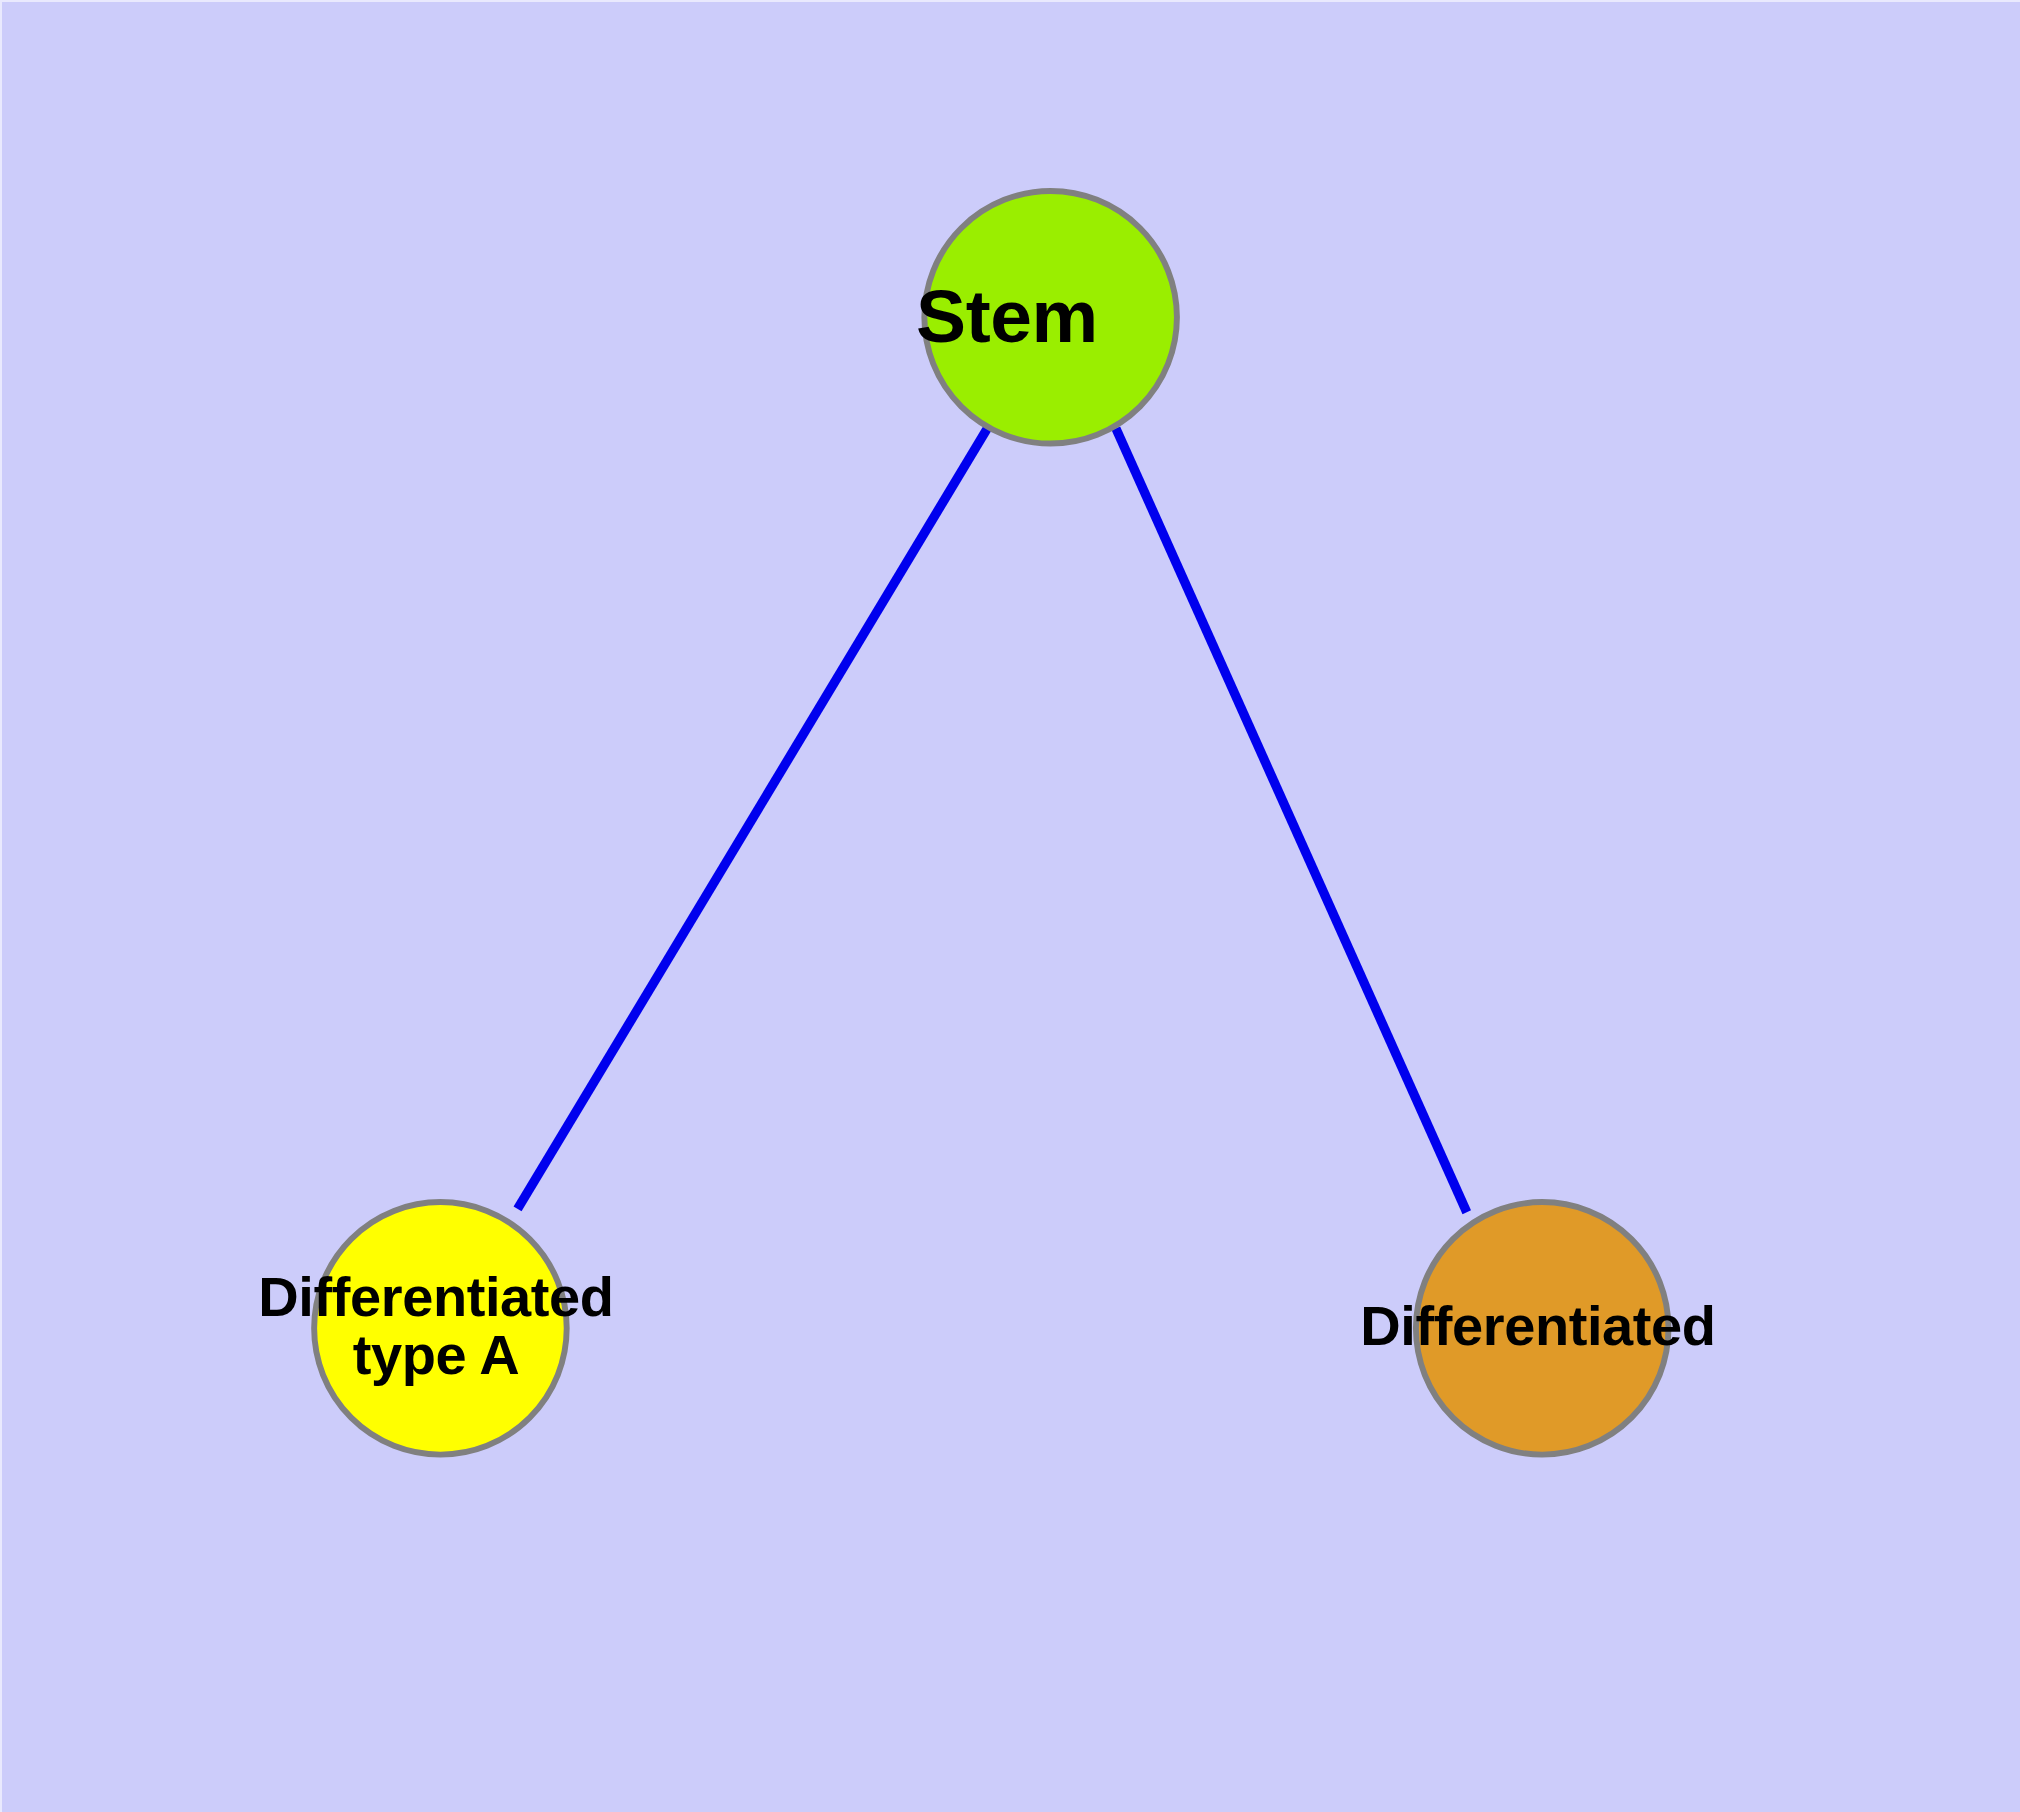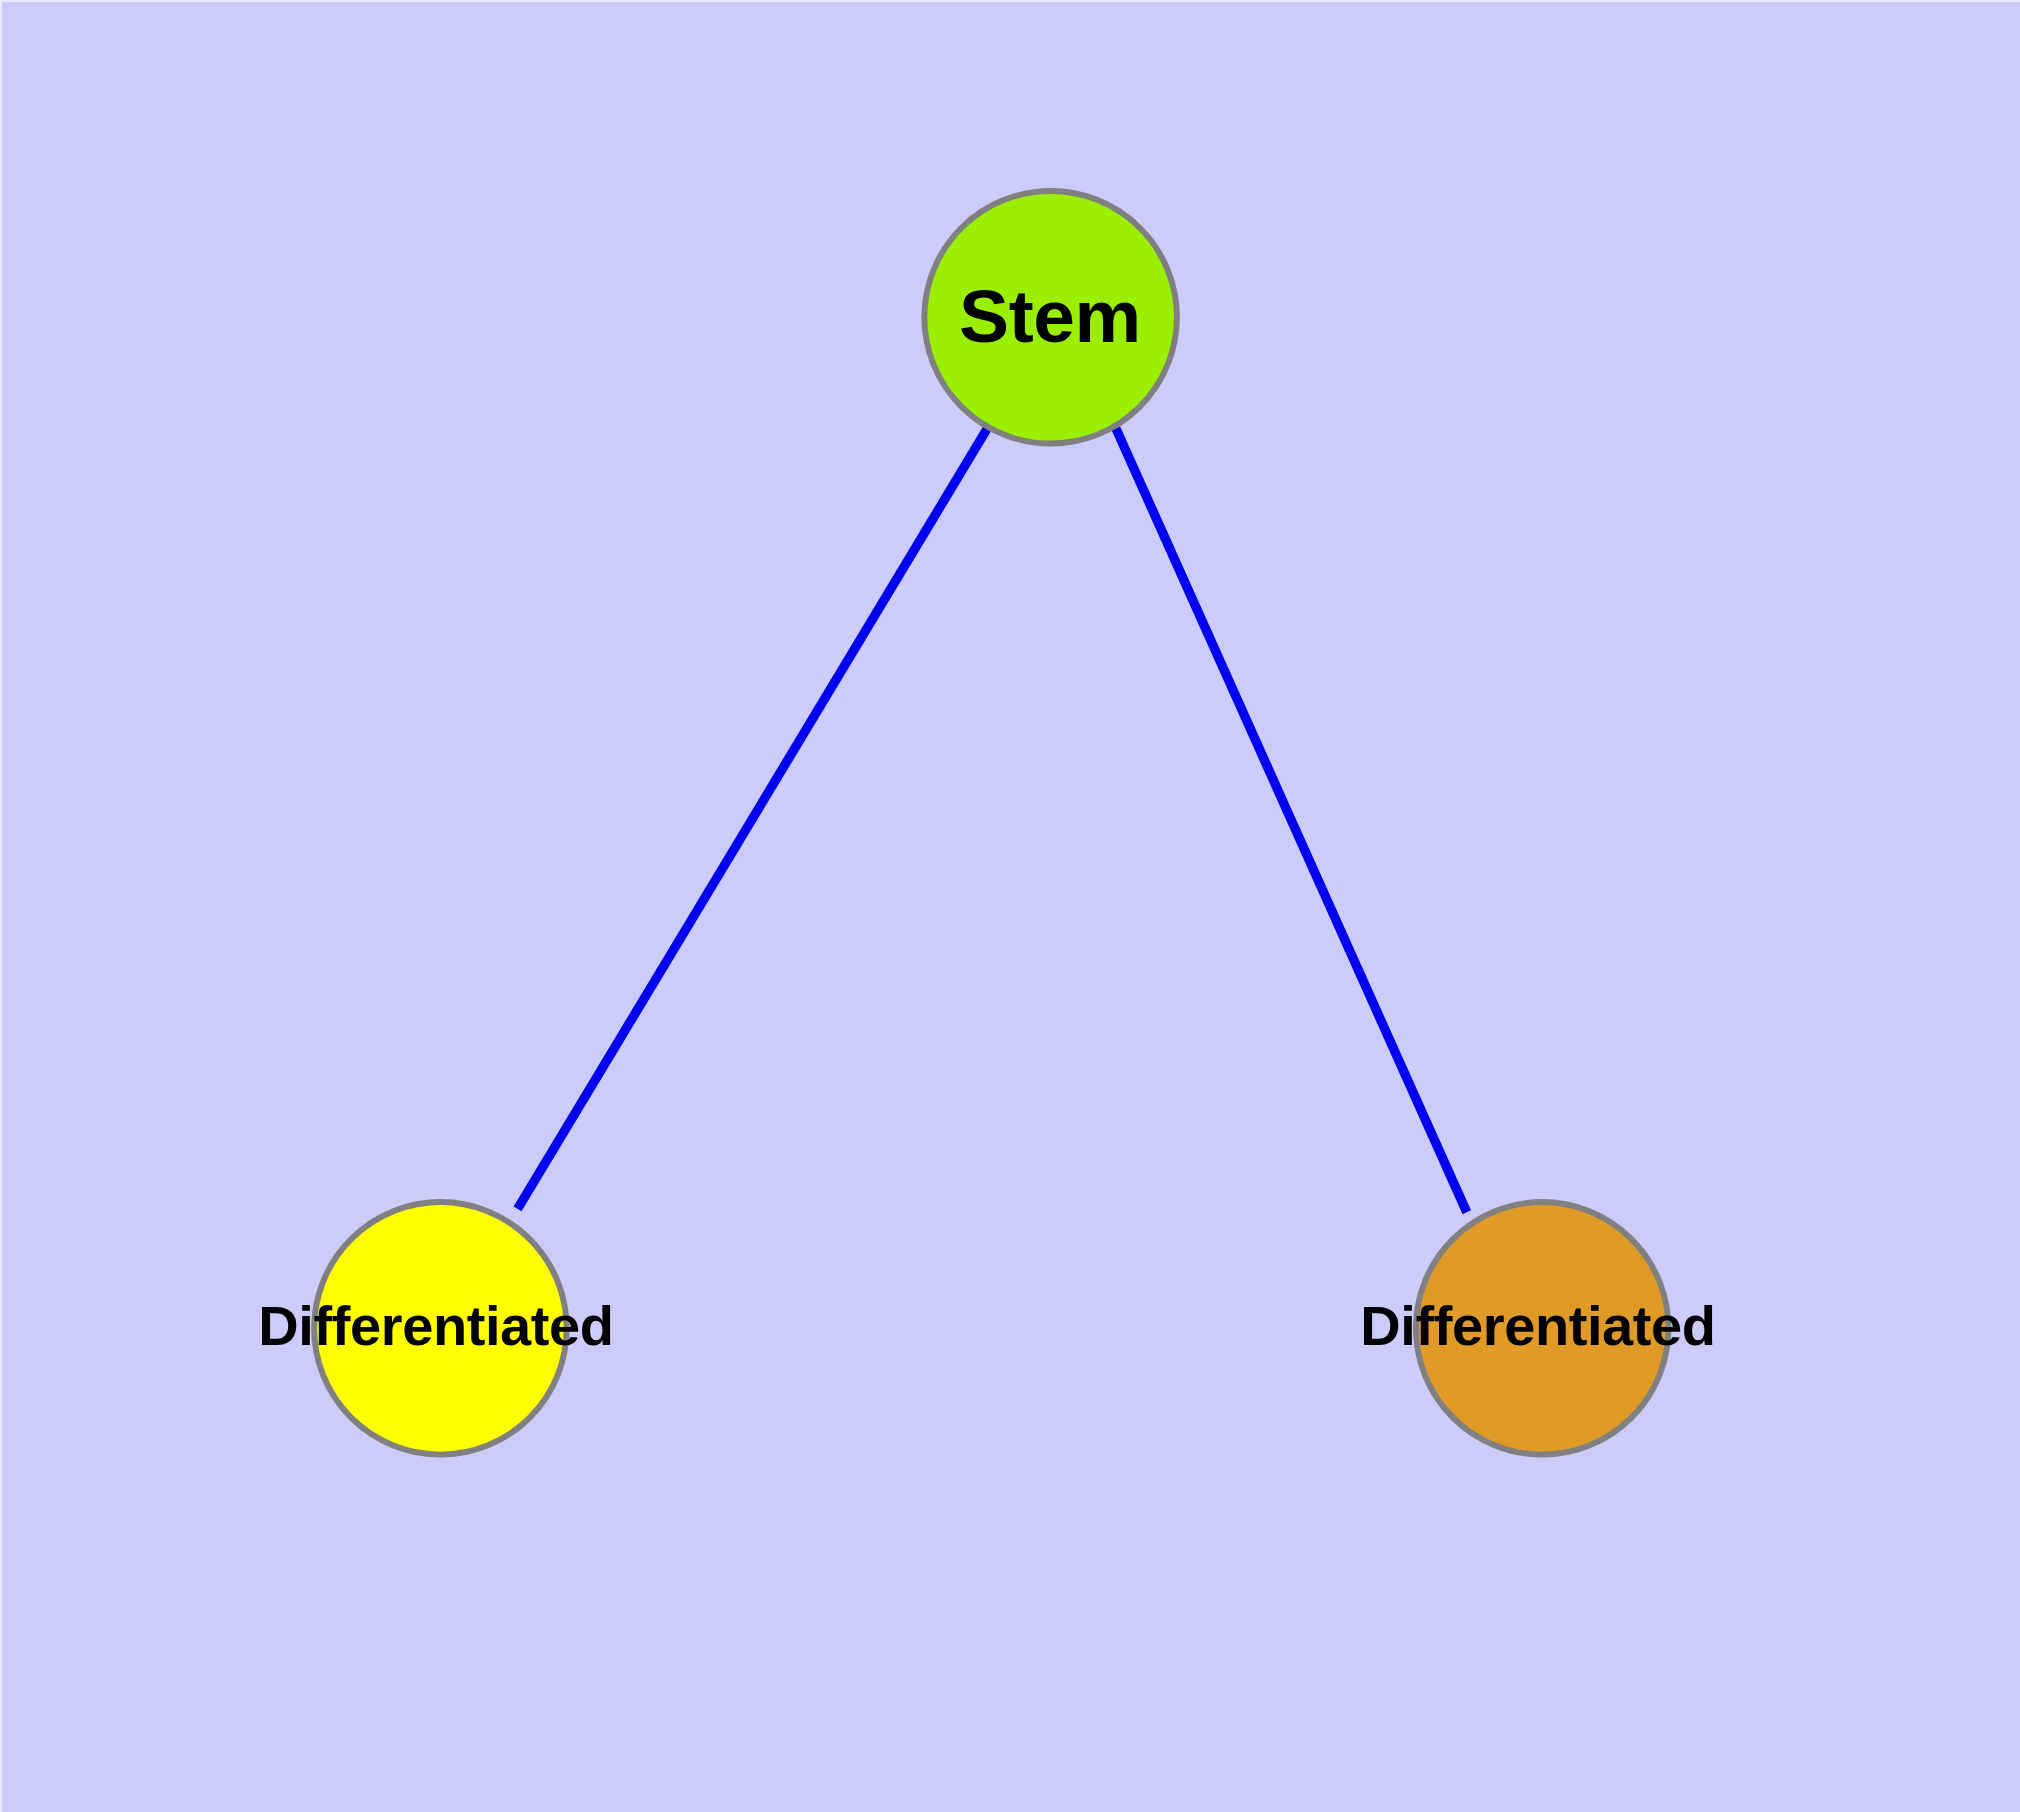--- a/index.html
+++ b/index.html
@@ -56,20 +56,20 @@
       <line class="graph-edge" x1="1163" y1="502" x2="608" y2="1424" stroke="#0000ee" stroke-width="11" stroke-linecap="butt"></line>
       <line class="graph-edge" x1="1314" y1="503" x2="1728" y2="1428" stroke="#0000ee" stroke-width="11" stroke-linecap="butt"></line>
     </g>
     <g>
       <circle cx="1237" cy="372" r="149" fill="#9aee00" stroke="#808080" stroke-width="7"></circle>
       <circle cx="517" cy="1565" r="149" fill="#ffff00" stroke="#808080" stroke-width="7"></circle>
       <circle cx="1817" cy="1565" r="149" fill="#e09a28" stroke="#808080" stroke-width="7"></circle>
     </g>
   </svg>
 
-  <div class="node-label label-stem" style="left:1048px; top:315px;">Stem</div>
+  <div class="node-label label-stem" style="left:1005px; top:315px;">Stem</div>
 
-  <div class="node-label label-wide" style="left:434px; top:1324px;"><span>Differentiated</span><br></div>
+  <div class="node-label label-wide" style="left:434px; top:1324px;"><span>Differentiated</span><br><span>type A</span></div>
 
   <div class="node-label label-wide" style="left:1536px; top:1324px;"><span>Differentiated</span><br></div>
 
 </div>
 
 
 </body></html>

